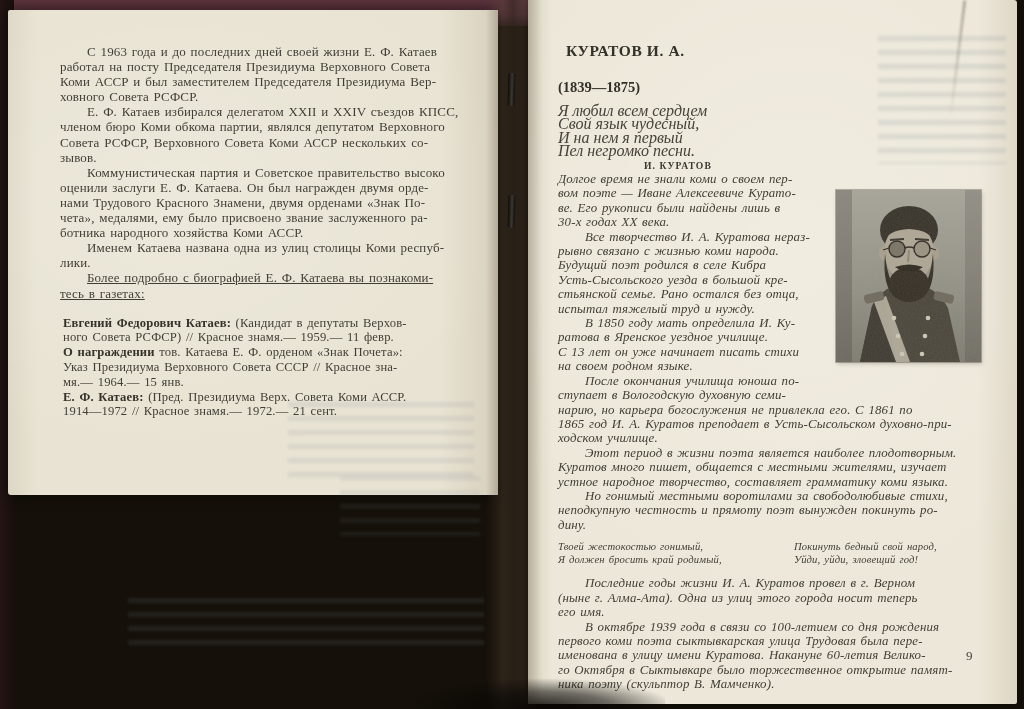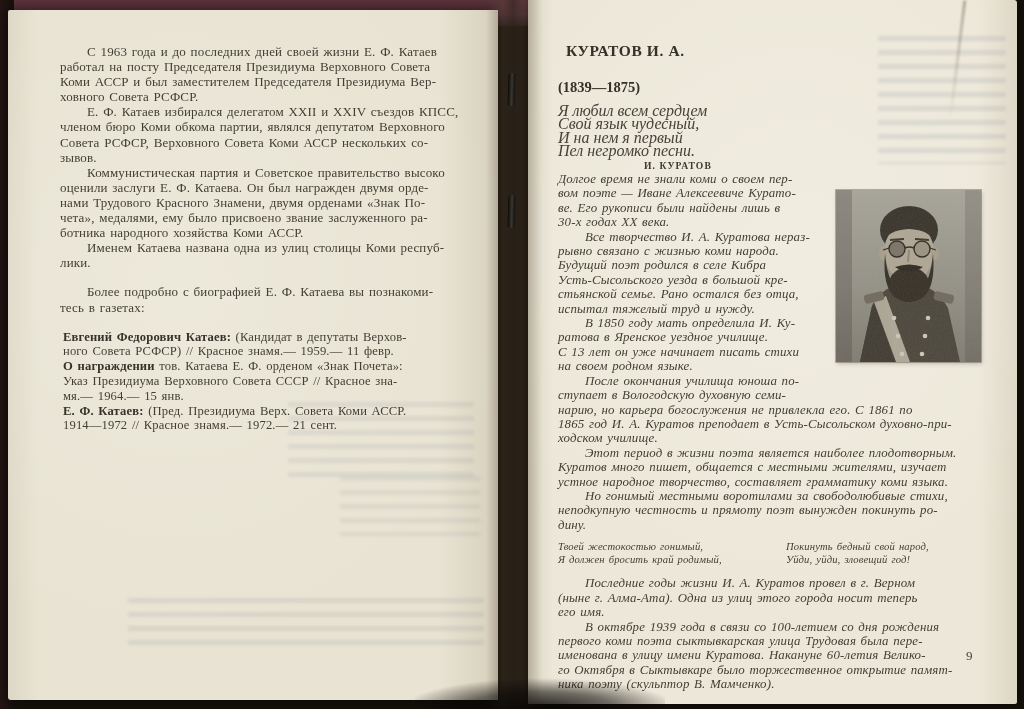--- a/index.html
+++ b/index.html
@@ -13,21 +13,21 @@
   .cover-strip{
     position:absolute;left:0;top:0;width:560px;height:26px;
     background:linear-gradient(180deg,#5d333c 0%,#55303a 55%,#2a1a1c 100%);
   }
   .cover-left{
     position:absolute;left:0;top:0;width:14px;height:709px;
     background:linear-gradient(90deg,#241514 0%,#170f0d 100%);
   }
   .page{position:absolute;box-shadow:0 0 14px rgba(0,0,0,0.55);}
   .page-left{
-    left:8px;top:10px;width:490px;height:690px;
+    left:8px;top:10px;width:490px;height:485px;
     background:
       radial-gradient(120% 90% at 35% 40%, rgba(255,255,255,0.20) 0%, rgba(255,255,255,0) 60%),
       linear-gradient(90deg,#ddd7c5 0%,#e8e3d2 6%,#e8e3d2 88%,#d6cfbc 100%),
       #e7e2d1;
     border-radius:2px 0 0 3px;
   }
   .page-right{
     left:528px;top:0;width:489px;height:704px;
     background:
       radial-gradient(120% 90% at 55% 35%, rgba(255,255,255,0.22) 0%, rgba(255,255,255,0) 60%),
@@ -55,21 +55,21 @@
     background:radial-gradient(55% 100% at 50% 100%, rgba(8,6,4,0.9) 0%, rgba(8,6,4,0.55) 55%, rgba(8,6,4,0) 100%);
   }
   
   .para, .bib, .epigraph, .vcol, .morein{white-space:pre-line;margin:0;}
   .lp-body{
     position:absolute;left:52px;top:34px;width:424px;
     font-size:13px;line-height:15.1px;color:#413e35;
     letter-spacing:0.15px;word-spacing:1.3px;
   }
   .indent{text-indent:27px;}
-  .morein{margin-top:14px;}
+  .morein{text-decoration:underline;}
   .biblio{
     margin-top:15px;margin-left:3px;width:400px;
     font-size:12.6px;line-height:14.8px;
   }
   .bib b{font-weight:bold;color:#35322a;}
   .rp-head{position:absolute;left:30px;top:34px;color:#34312a;}
   .rp-title{font-size:15.5px;font-weight:bold;letter-spacing:0.6px;margin:8px;}
   .rp-years{font-size:14.5px;font-weight:bold;margin-top:19px;}
   .epigraph{
     position:absolute;left:30px;top:104px;
@@ -79,21 +79,21 @@
     position:absolute;left:116px;top:160px;
     font-size:9.6px;font-weight:bold;letter-spacing:1.1px;color:#3c3932;
   }
   .rp-body{
     position:absolute;left:30px;top:172px;width:456px;
     font-size:12.9px;line-height:14.4px;color:#413e35;
     letter-spacing:0.15px;word-spacing:1.2px;font-style:italic;
   }
   .narrow{width:276px;}
   .verse{
-    display:flex;gap:32px;margin-top:9px;margin-bottom:10px;
+    display:flex;gap:40px;margin-top:9px;margin-bottom:10px;
     font-size:10.6px;line-height:12.6px;
   }
   .vcol{width:196px;}
   .pagenum{
     position:absolute;left:438px;top:648px;
     font-size:13px;color:#45423a;
   }
   
   .photo{
     position:absolute;left:308px;top:190px;width:145px;height:172px;

